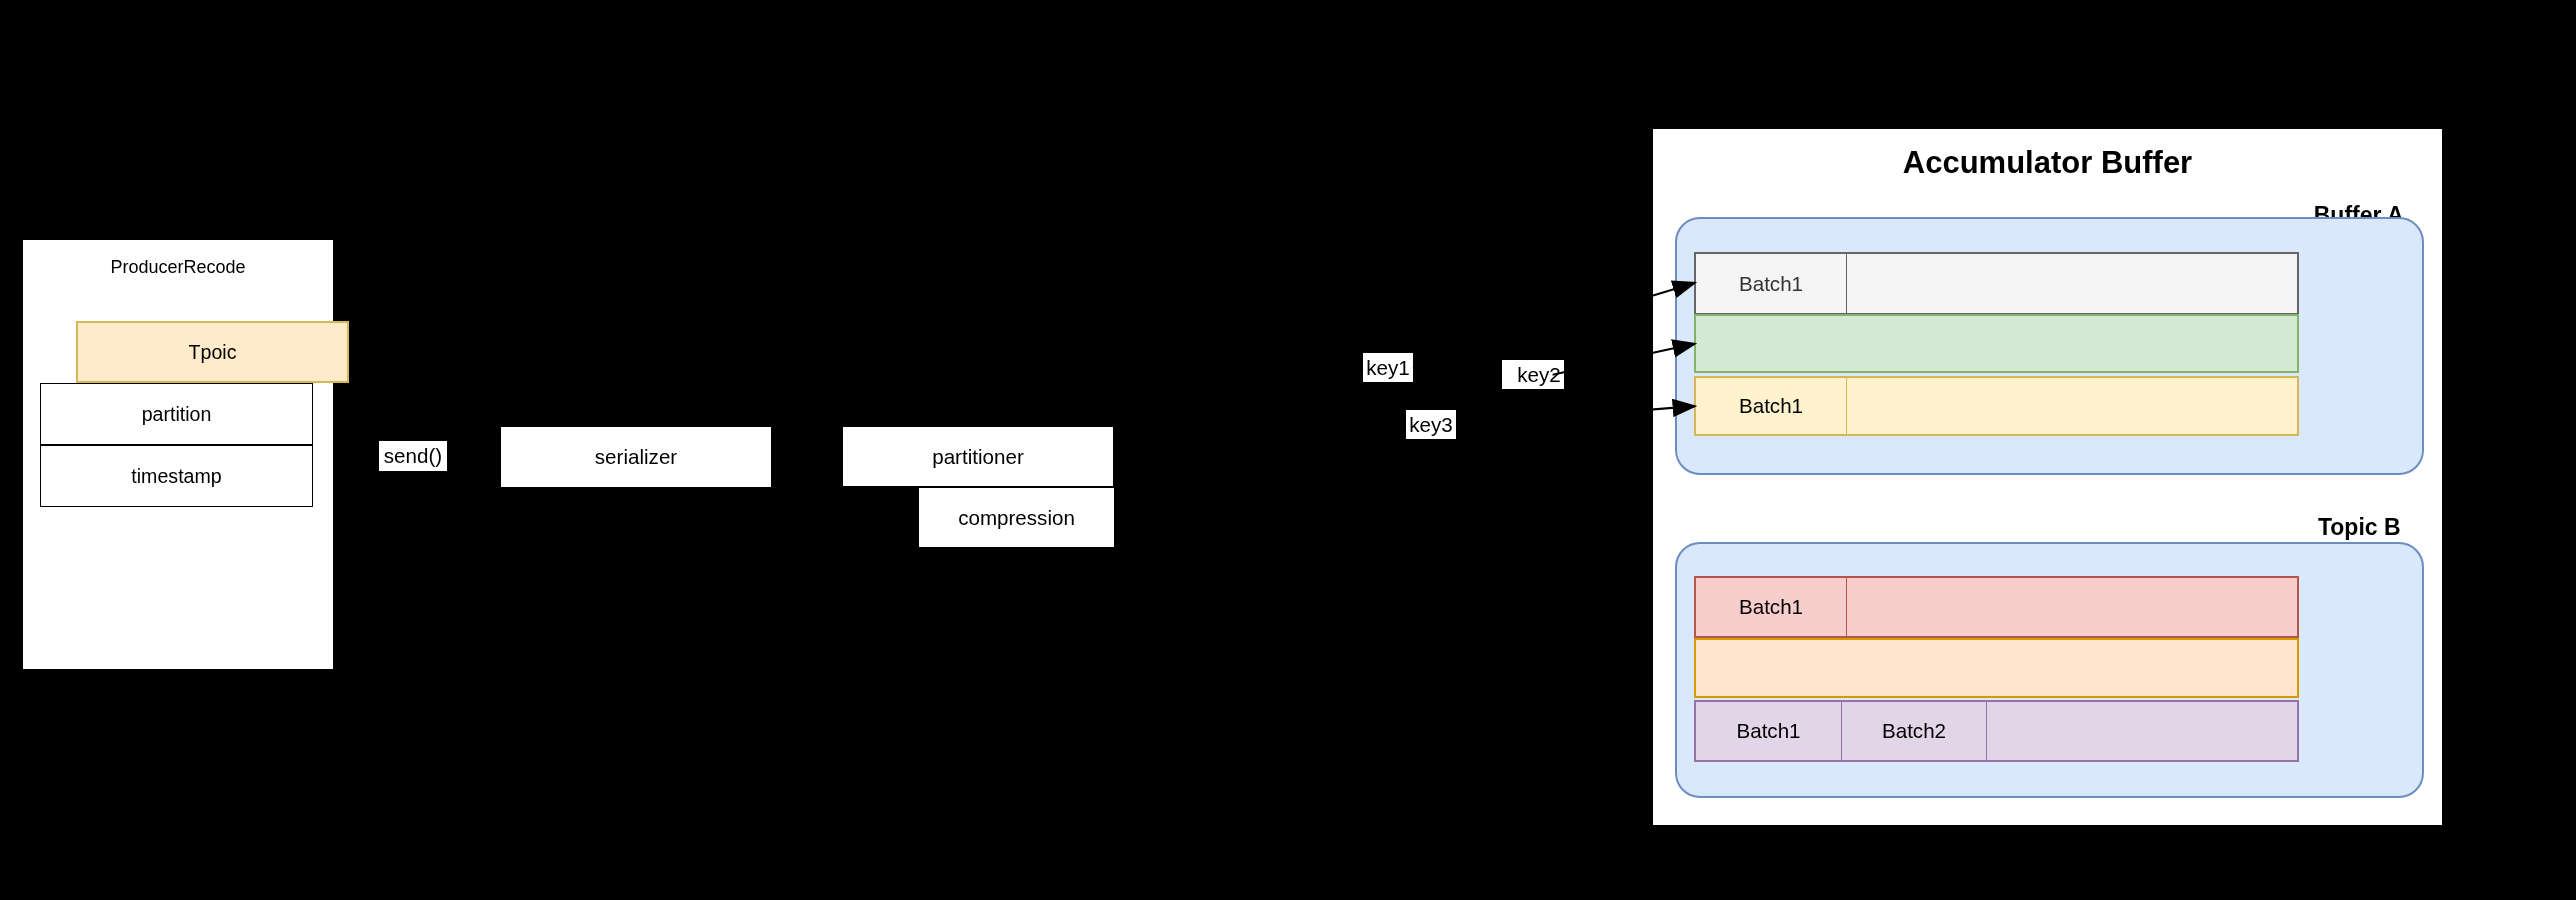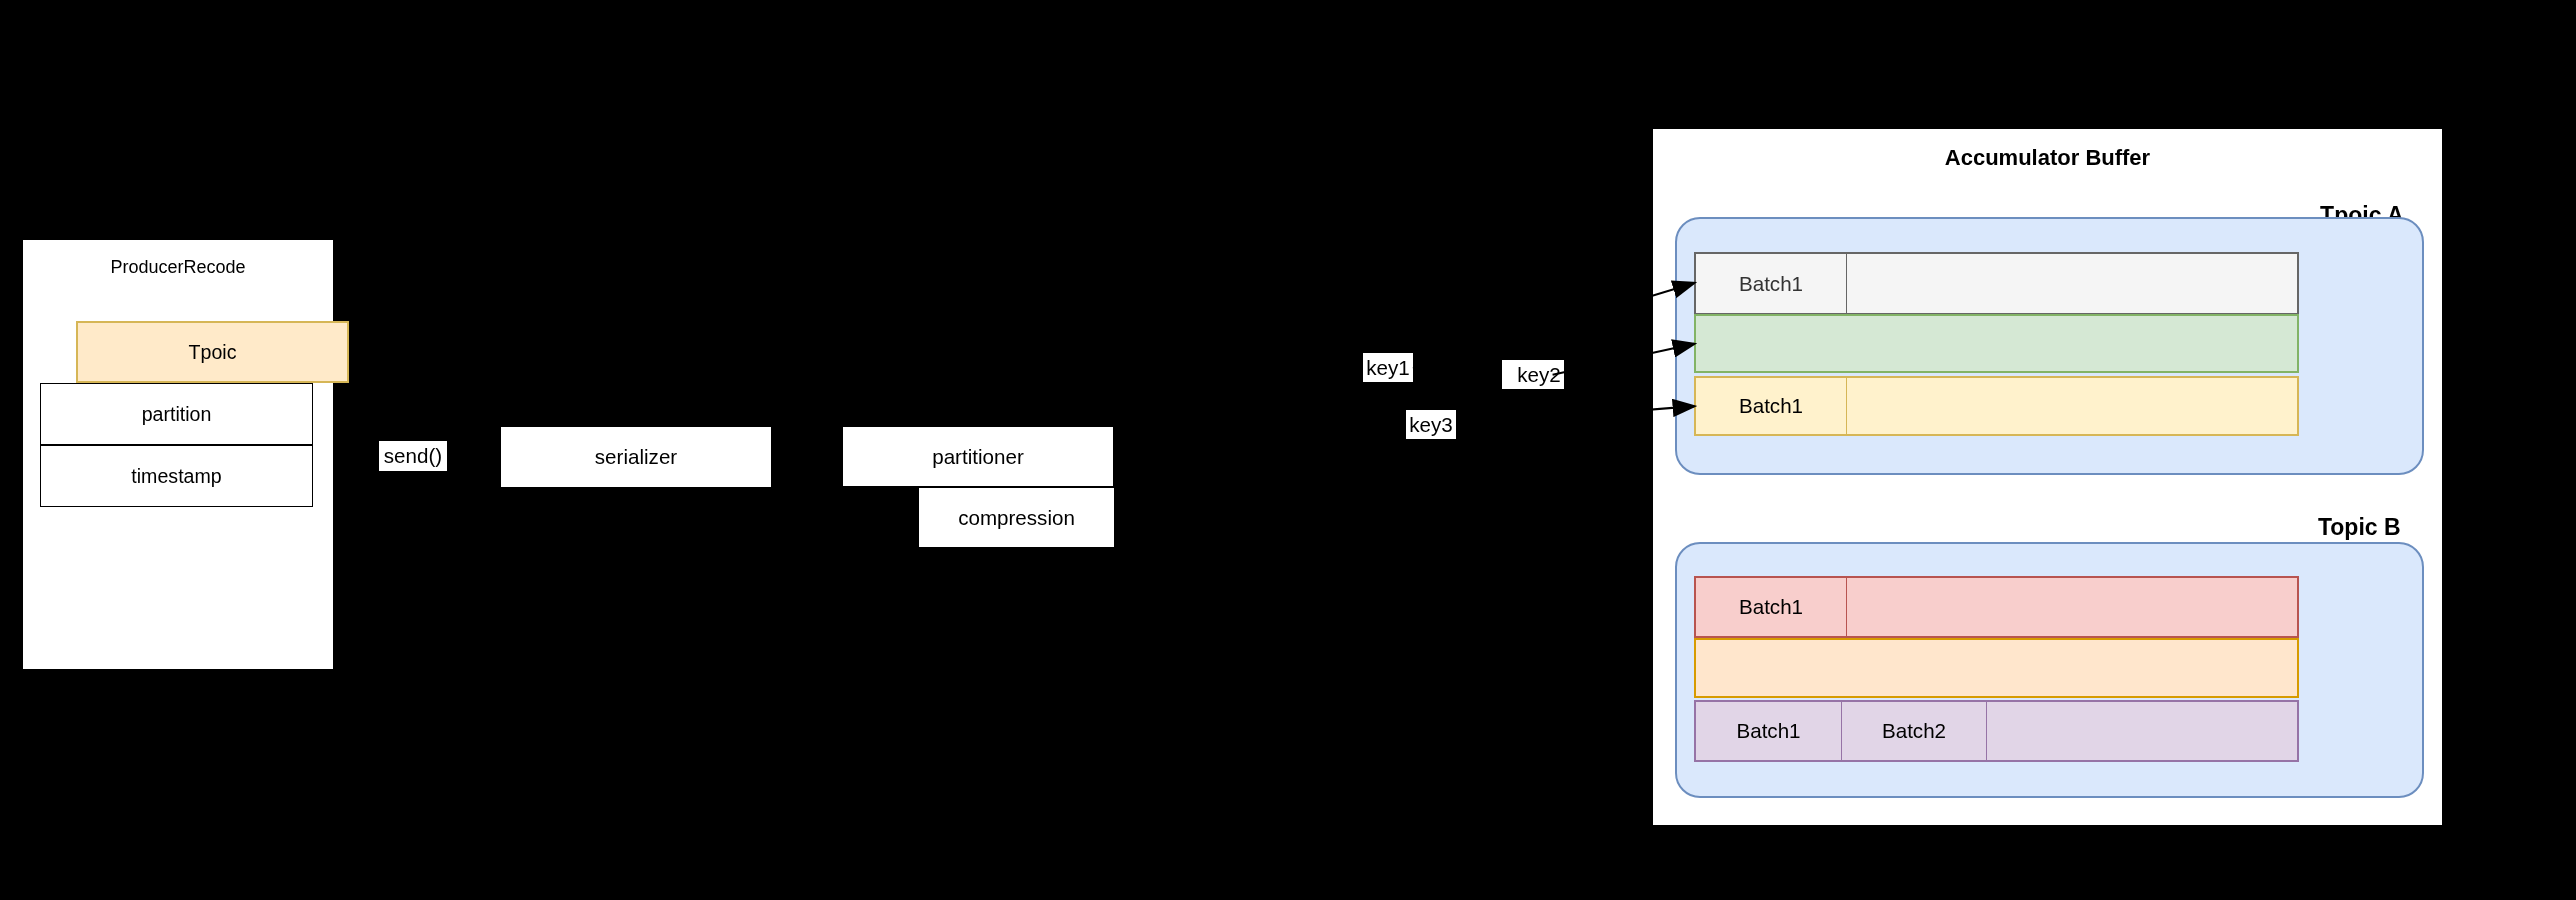--- a/index.html
+++ b/index.html
@@ -58,23 +58,23 @@
 
   <div class="wbox" style="left:843px;top:427px;width:270px;height:59px;">partitioner</div>
 
   <div class="wbox" style="left:919px;top:488px;width:195px;height:59px;">compression</div>
 
   <div class="keytag" style="left:1363px;top:353px;">key1</div>
   <div class="keytag" style="left:1502px;top:360px;padding-left:12px;">key2</div>
   <div class="keytag" style="left:1406px;top:410px;">key3</div>
 
   <div class="panel" style="left:1653px;top:129px;width:789px;height:696px;">
-    <div class="panel-title" style="top:16px;font-size:22px;">Accumulator Buffer</div>
+    <div class="panel-title" style="top:16px;font-size:31px;">Accumulator Buffer</div>
 
-    <div class="topic-label" style="left:21.6px;top:73px;width:729px;">Tpoic A</div>
+    <div class="topic-label" style="left:21.6px;top:73px;width:729px;">Buffer A</div>
     <div class="topic-box" style="left:21.6px;top:88px;width:749px;height:258px;"></div>
 
     <div class="partrow grey-row" style="left:41px;top:123px;width:605px;height:63px;">
       <div class="bcell" style="width:151px;">Batch1</div>
     </div>
     <div class="partrow green-row" style="left:41px;top:185px;width:605px;height:59px;"></div>
     <div class="partrow yellow-row" style="left:41px;top:247px;width:605px;height:60px;">
       <div class="bcell" style="width:151px;">Batch1</div>
     </div>
 

